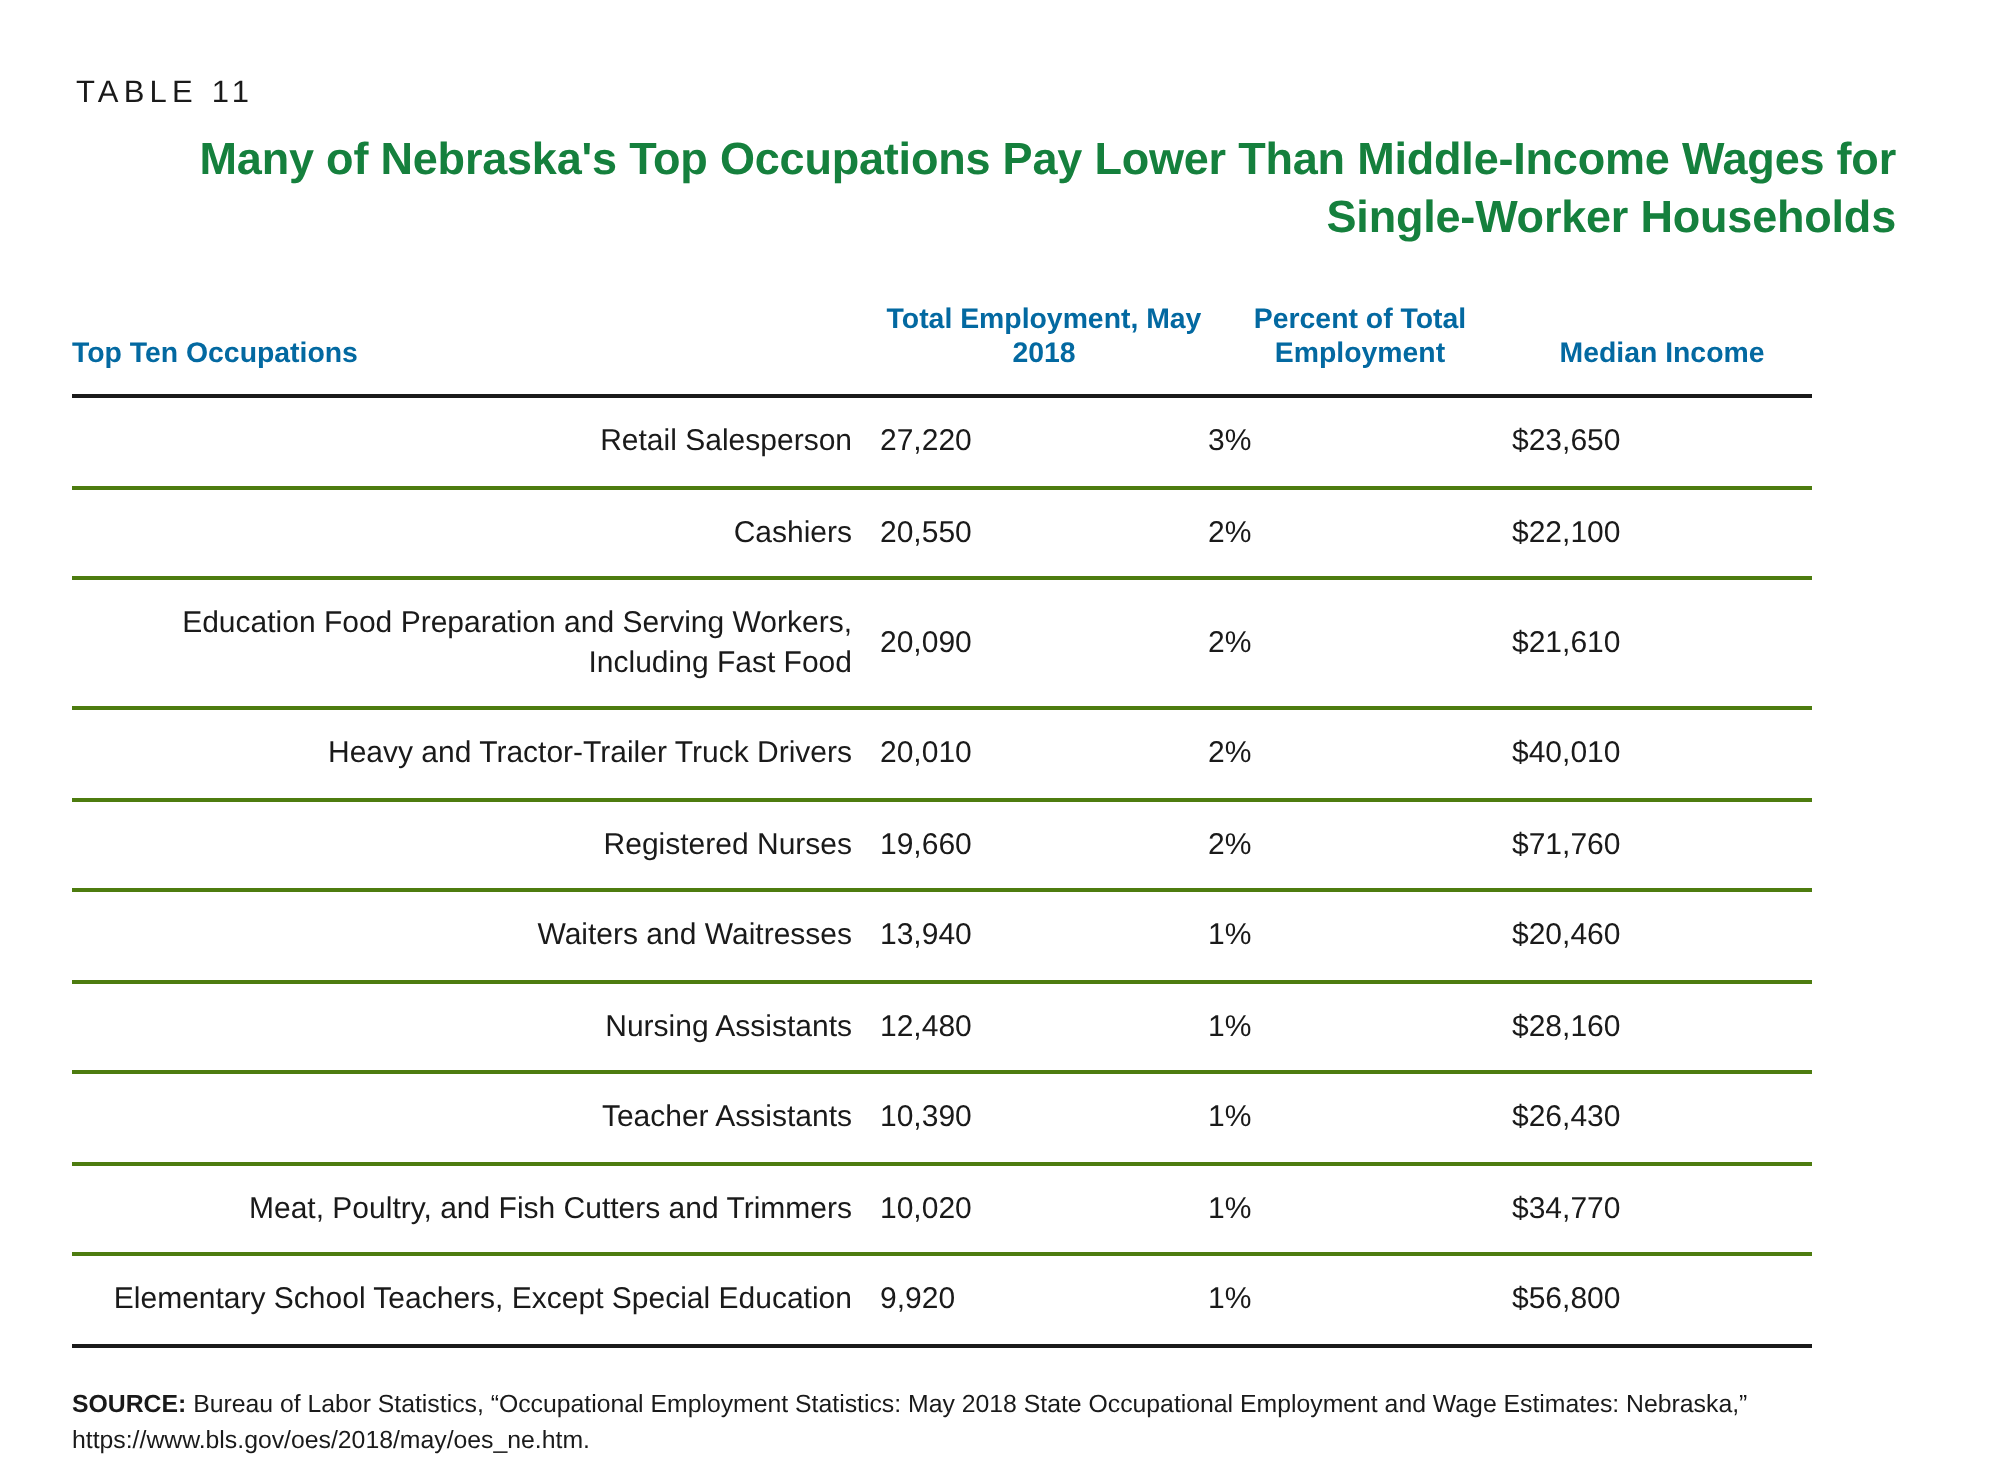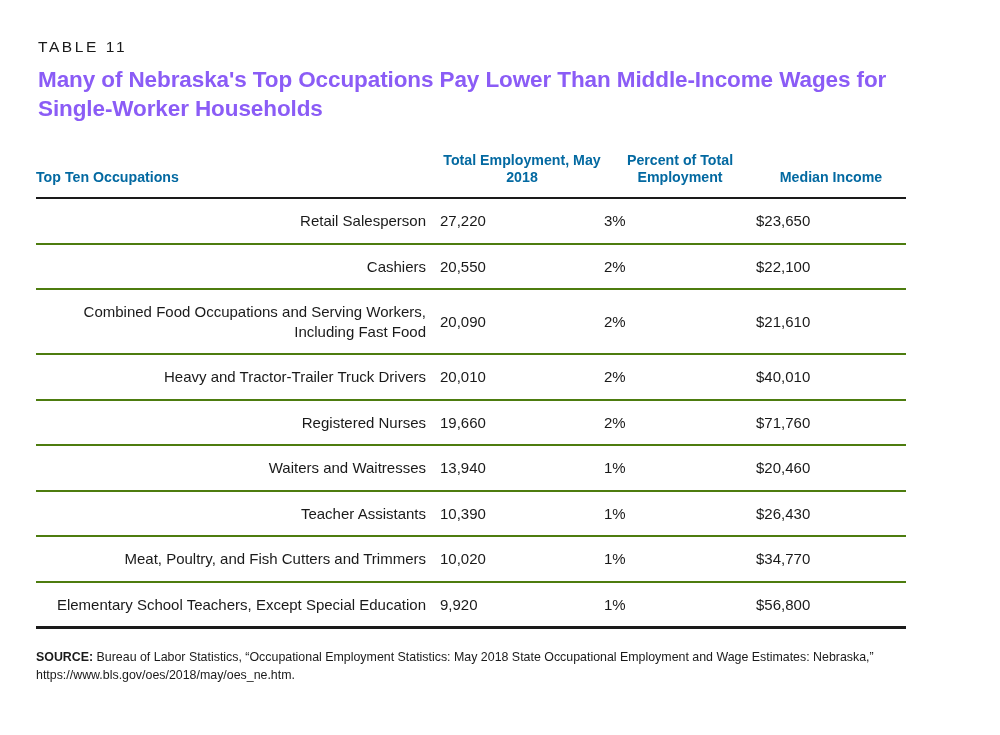--- a/index.html
+++ b/index.html
@@ -26,24 +26,25 @@
     letter-spacing: 2.6px;
     font-weight: 400;
     color: #1a1a1a;
     margin: 6px 0 10px 2px;
     font-family: "Liberation Sans", sans-serif;
   }
   .table-title {
     font-size: 22.5px;
     font-weight: bold;
     line-height: 1.28;
-    color: #8b5cf6;
+    color: #15803d;
     margin: 0 0 0 2px;
     max-width: 930px;
     letter-spacing: -0.1px;
+    text-align: right;
   }
   table.data {
     margin-top: 28px;
     width: 870px;
     border-collapse: collapse;
     table-layout: fixed;
   }
   table.data col.c-occ { width: 404px; }
   table.data col.c-emp { width: 164px; }
   table.data col.c-pct { width: 152px; }
@@ -132,21 +133,21 @@
         <td class="num">3%</td>
         <td class="num">$23,650</td>
       </tr>
       <tr>
         <td class="occ">Cashiers</td>
         <td class="num">20,550</td>
         <td class="num">2%</td>
         <td class="num">$22,100</td>
       </tr>
       <tr>
-        <td class="occ">Combined Food Occupations and Serving Workers, Including Fast Food</td>
+        <td class="occ">Education Food Preparation and Serving Workers, Including Fast Food</td>
         <td class="num">20,090</td>
         <td class="num">2%</td>
         <td class="num">$21,610</td>
       </tr>
       <tr>
         <td class="occ">Heavy and Tractor-Trailer Truck Drivers</td>
         <td class="num">20,010</td>
         <td class="num">2%</td>
         <td class="num">$40,010</td>
       </tr>
@@ -154,20 +155,26 @@
         <td class="occ">Registered Nurses</td>
         <td class="num">19,660</td>
         <td class="num">2%</td>
         <td class="num">$71,760</td>
       </tr>
       <tr>
         <td class="occ">Waiters and Waitresses</td>
         <td class="num">13,940</td>
         <td class="num">1%</td>
         <td class="num">$20,460</td>
+      </tr>
+      <tr>
+        <td class="occ">Nursing Assistants</td>
+        <td class="num">12,480</td>
+        <td class="num">1%</td>
+        <td class="num">$28,160</td>
       </tr>
       <tr>
         <td class="occ">Teacher Assistants</td>
         <td class="num">10,390</td>
         <td class="num">1%</td>
         <td class="num">$26,430</td>
       </tr>
       <tr>
         <td class="occ">Meat, Poultry, and Fish Cutters and Trimmers</td>
         <td class="num">10,020</td>

